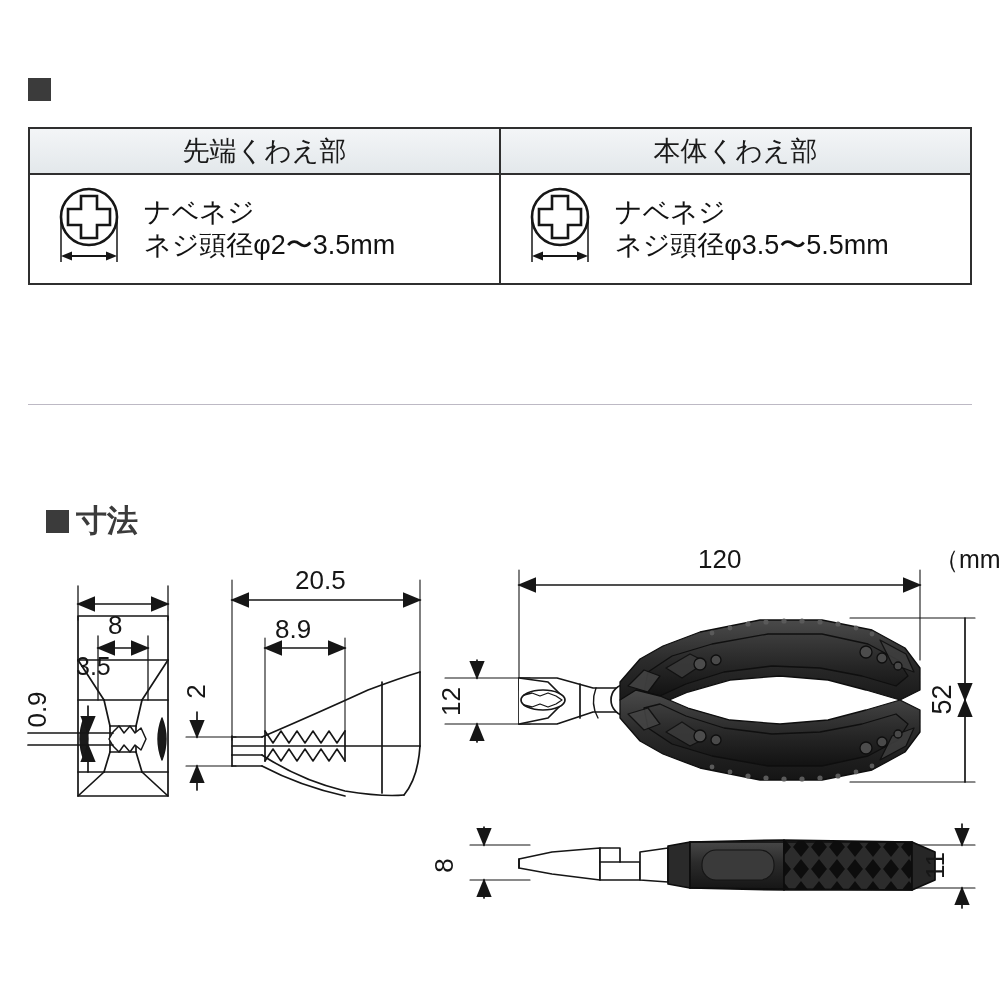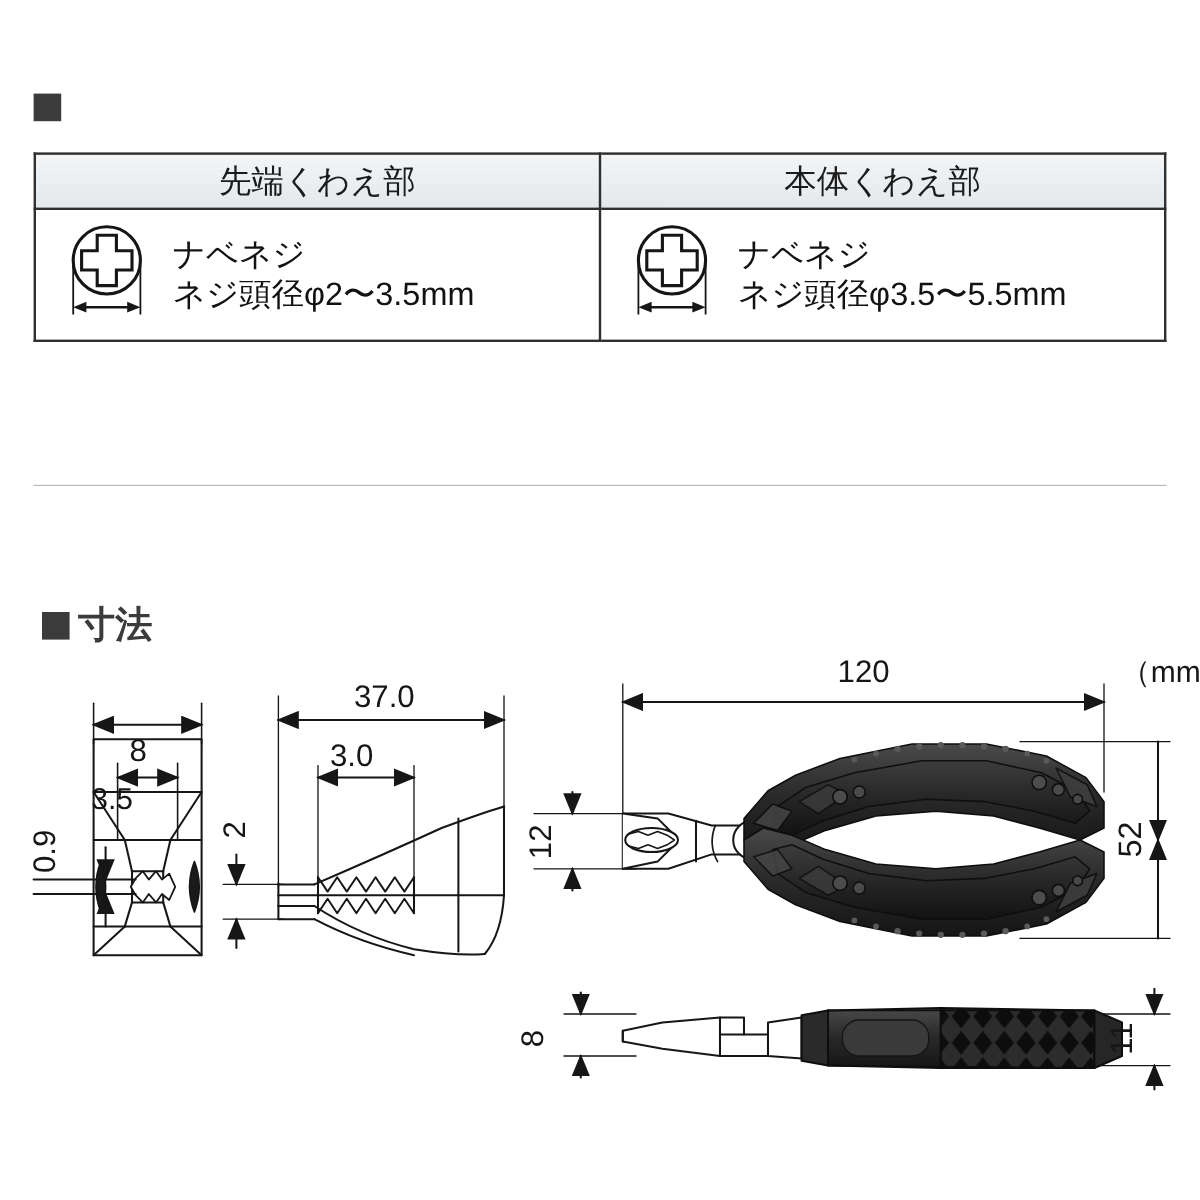--- a/index.html
+++ b/index.html
@@ -28,21 +28,21 @@
     white-space: nowrap;
   }
   .heading-marker {
     width: 23px;
     height: 23px;
     background: #3b3b3b;
     flex: 0 0 auto;
     display: block;
   }
   #heading-screw { left: 28px; top: 78px; }
-  #heading-dims  { left: 35px; top: 500px; }
+  #heading-dims  { left: 46px; top: 500px; }
 
   
   .screw-table {
     position: absolute;
     left: 28px;
     top: 127px;
     width: 944px;
     border-collapse: collapse;
     table-layout: fixed;
   }
@@ -428,22 +428,22 @@
         <line x1="690" y1="888" x2="912" y2="890" stroke="#0e0e0e" stroke-width="1.4"></line>
       </g>
     </g>
   </svg>
 
   
   <span class="dim-text" style="left:108px; top:610px;">8</span>
   <span class="dim-text" style="left:76px; top:652px; font-size:25px;">3.5</span>
   <span class="dim-text rot" style="left:14px; top:694px; width:46px; text-align:center;">0.9</span>
 
-  <span class="dim-text" style="left:295px; top:565px;">37.0</span>
-  <span class="dim-text" style="left:275px; top:614px;">3.0</span>
+  <span class="dim-text" style="left:295px; top:565px;">20.5</span>
+  <span class="dim-text" style="left:275px; top:614px;">8.9</span>
   <span class="dim-text rot" style="left:181px; top:676px; width:30px; text-align:center;">2</span>
 
   <span class="dim-text" style="left:698px; top:544px; font-size:26px;">120</span>
   <span class="dim-text rot" style="left:920px; top:684px; width:44px; text-align:center; font-size:27px;">52</span>
   <span class="dim-text rot" style="left:429px; top:686px; width:44px; text-align:center;">12</span>
 
   <span class="dim-text rot" style="left:429px; top:850px; width:30px; text-align:center;">8</span>
   <span class="dim-text rot" style="left:917px; top:850px; width:36px; text-align:center;">11</span>
 
   <span class="unit-text" style="left:934px; top:543px;">（mm）</span>

